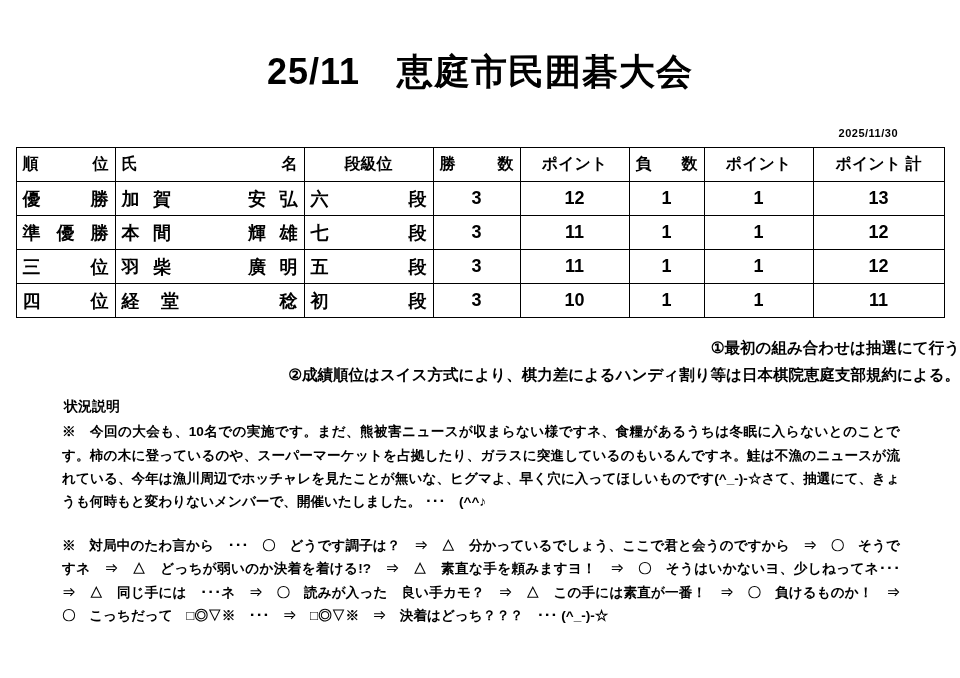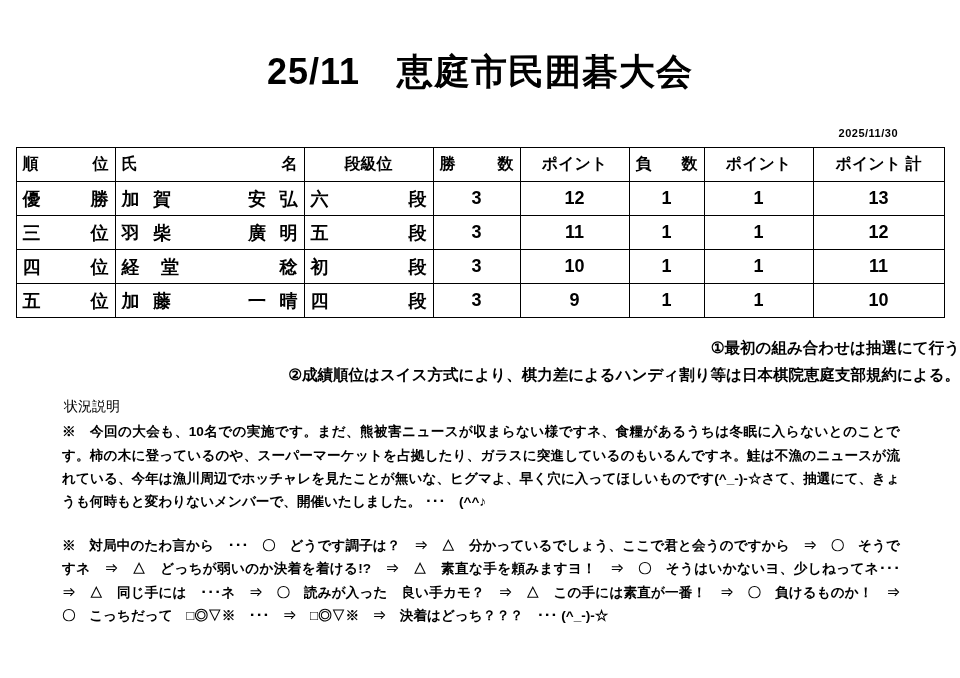--- a/index.html
+++ b/index.html
@@ -88,21 +88,21 @@
     display: block;
     text-align: right;
   }
   .notes .n-num {
     display: inline-block;
     width: 26px;
   }
   .situation-label {
     margin: 10px 0 0 64px;
     font-size: 14px;
-    font-weight: normal;
+    font-weight: bold;
   }
   .body-block {
     margin: 4px 60px 0 62px;
     font-size: 13.6px;
     font-weight: bold;
     line-height: 1.72;
     text-align: justify;
   }
   .body-block.second {
     margin-top: 20px;
@@ -135,48 +135,48 @@
         <td class="spread">優　勝</td>
         <td class="spread">加賀　　安弘</td>
         <td class="spread">六　段</td>
         <td class="num">3</td>
         <td class="num">12</td>
         <td class="num">1</td>
         <td class="num">1</td>
         <td class="total">13</td>
       </tr>
       <tr>
+        <td class="spread">準優勝</td>
+        <td class="spread">本間　　輝雄</td>
+        <td class="spread">七　段</td>
+        <td class="num">3</td>
+        <td class="num">11</td>
+        <td class="num">1</td>
+        <td class="num">1</td>
+        <td class="total">12</td>
+      </tr>
+      <tr>
         <td class="spread">三　位</td>
         <td class="spread">羽柴　　廣明</td>
         <td class="spread">五　段</td>
         <td class="num">3</td>
         <td class="num">11</td>
         <td class="num">1</td>
         <td class="num">1</td>
         <td class="total">12</td>
       </tr>
       <tr>
         <td class="spread">四　位</td>
         <td class="spread">経堂　　稔</td>
         <td class="spread">初　段</td>
         <td class="num">3</td>
         <td class="num">10</td>
         <td class="num">1</td>
         <td class="num">1</td>
         <td class="total">11</td>
-      </tr>
-      <tr>
-        <td class="spread">五　位</td>
-        <td class="spread">加藤　　一晴</td>
-        <td class="spread">四　段</td>
-        <td class="num">3</td>
-        <td class="num">9</td>
-        <td class="num">1</td>
-        <td class="num">1</td>
-        <td class="total">10</td>
       </tr>
     </tbody>
   </table>
 
   <div class="notes">
     <span class="n-item">
       <span class="n-num">①</span><span>最初の組み合わせは抽選にて行う</span>
     </span>
     <span class="n-item">
       <span class="n-num">②</span><span>成績順位はスイス方式により、棋力差によるハンディ割り等は日本棋院恵庭支部規約による。</span>

